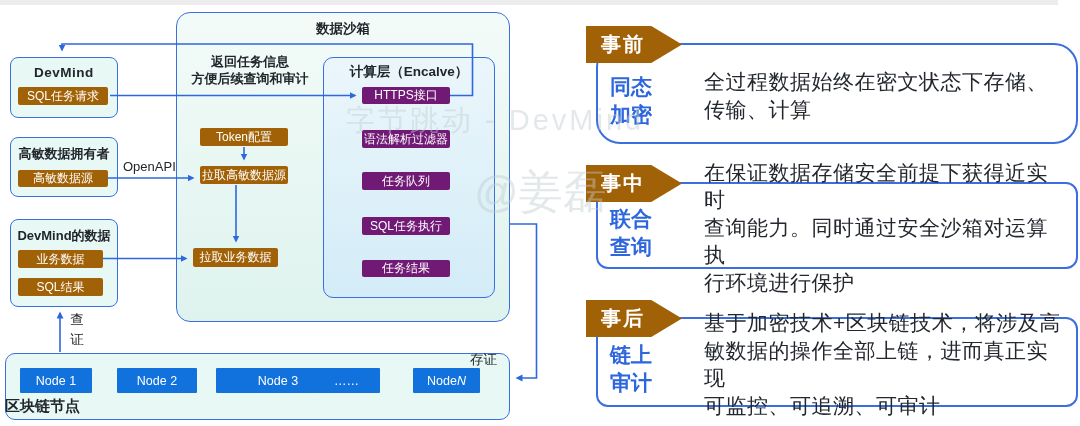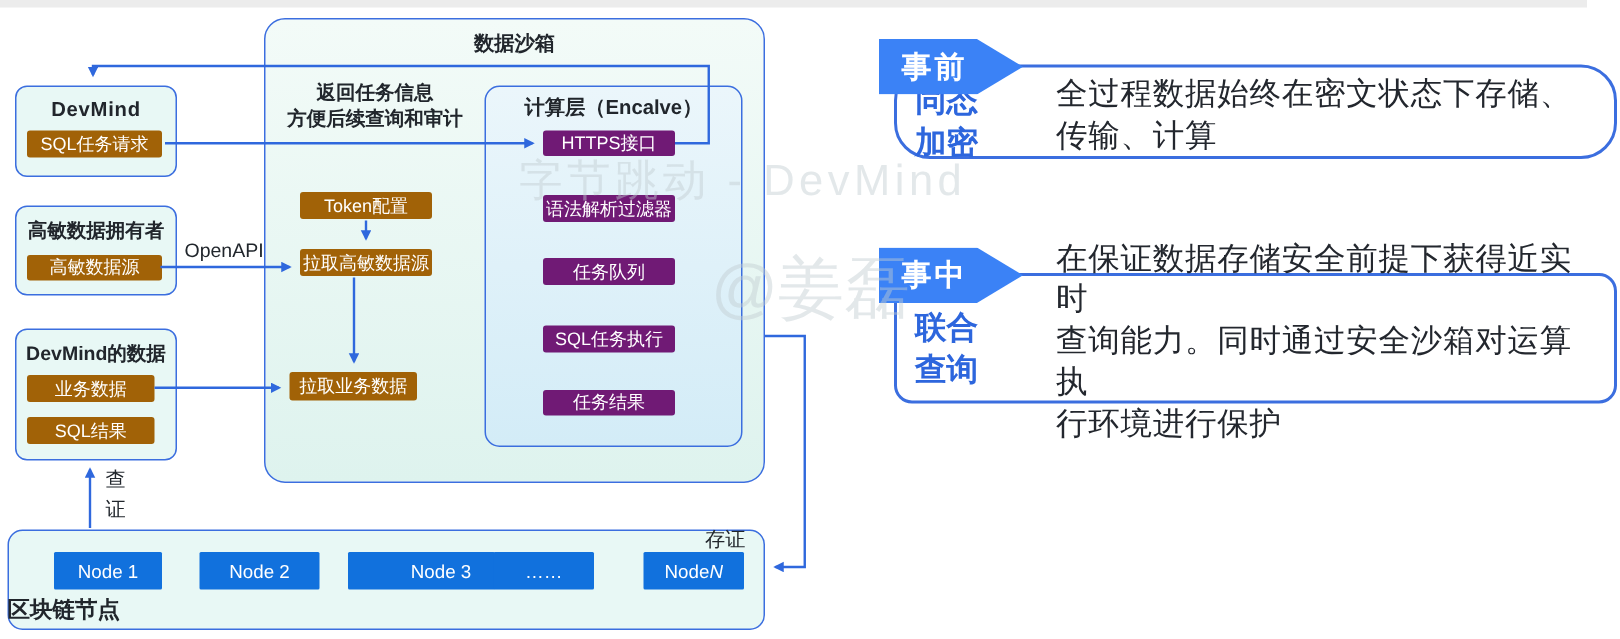--- a/index.html
+++ b/index.html
@@ -20,33 +20,33 @@
   .blockchain{left:5px;top:353px;width:505px;height:67px;border-radius:10px;}
   .bc-label{left:5px;top:397px;width:505px;font-size:15px;font-weight:bold;}
 
   .retnote{left:180px;top:53px;width:140px;text-align:center;font-size:13px;font-weight:bold;line-height:17px;}
 
   
   .chip{display:flex;align-items:center;justify-content:center;color:#fff;font-size:12px;
         border-radius:2px;box-sizing:border-box;white-space:nowrap;}
   .teal{background:#a16207;}
   .purple{background:#701a75;}
-  .node{background:#1171dd;border-radius:1px;font-size:12.5px;margin-left:16px;}
+  .node{background:#1171dd;border-radius:1px;font-size:12.5px;}
 
   .edge-label{font-size:13.5px;color:#21262c;}
   .vlabel{line-height:20px;text-align:center;width:16px;}
 
   
   .wm{color:rgba(193,203,209,0.45);pointer-events:none;z-index:6;white-space:nowrap;}
   .wm1{left:346px;top:101px;font-size:29px;letter-spacing:3px;}
   .wm2{left:474px;top:163px;font-size:44px;}
 
   
   .panel{position:absolute;left:586px;width:492px;}
-  .tag{position:absolute;left:0;top:0;width:96px;height:37px;background:#3b82f6;color:#fff;
+  .tag{position:absolute;left:0;top:0;width:96px;height:37px;background:#a16207;color:#fff;
        font-size:20px;font-weight:bold;letter-spacing:2px;display:flex;align-items:center;
        padding-left:15px;box-sizing:border-box;z-index:3;
        clip-path:polygon(0 0,68% 0,100% 50%,68% 100%,0 100%);}
   .card{position:absolute;left:10px;top:17px;width:482px;background:#fff;border:2px solid #3b6edf;
         border-radius:12px;box-sizing:border-box;display:flex;align-items:center;
         padding:8px 10px 4px 12px;z-index:2;}
   .kw{width:94px;flex-shrink:0;color:#2d66dd;font-size:21px;font-weight:bold;line-height:28px;
       padding-top:10px;}
   .desc{flex:1;font-size:21px;line-height:27.5px;letter-spacing:.5px;color:#23272e;}
 
@@ -126,21 +126,21 @@
       <path d="M60,352 V313" marker-end="url(#arr)"></path>
       <path d="M510,224 H536.5 V378 H517" marker-end="url(#arr)"></path>
     </g>
   </svg>
 
   <div class="abs wm wm1">字节跳动 - DevMind</div>
   <div class="abs wm wm2">@姜磊</div>
 
   <div class="panel" style="top:26px;height:104px;">
     <div class="tag">事前</div>
-    <div class="card" style="height:63px;border-radius:24px;">
+    <div class="card" style="height:101px;border-radius:24px;">
       <div class="kw">
         <div>同态</div>
         <div>加密</div>
       </div>
       <div class="desc">
         <div>全过程数据始终在密文状态下存储、</div>
         <div>传输、计算</div>
       </div>
     </div>
   </div>
@@ -153,14 +153,28 @@
         <div>查询</div>
       </div>
       <div class="desc">
         <div>在保证数据存储安全前提下获得近实时</div>
         <div>查询能力。同时通过安全沙箱对运算执</div>
         <div>行环境进行保护</div>
       </div>
     </div>
   </div>
 
+  <div class="panel" style="top:300px;height:107px;">
+    <div class="tag">事后</div>
+    <div class="card" style="height:90px;">
+      <div class="kw">
+        <div>链上</div>
+        <div>审计</div>
+      </div>
+      <div class="desc">
+        <div>基于加密技术+区块链技术，将涉及高</div>
+        <div>敏数据的操作全部上链，进而真正实现</div>
+        <div>可监控、可追溯、可审计</div>
+      </div>
+    </div>
+  </div>
 
 </div>
 
 </body></html>

